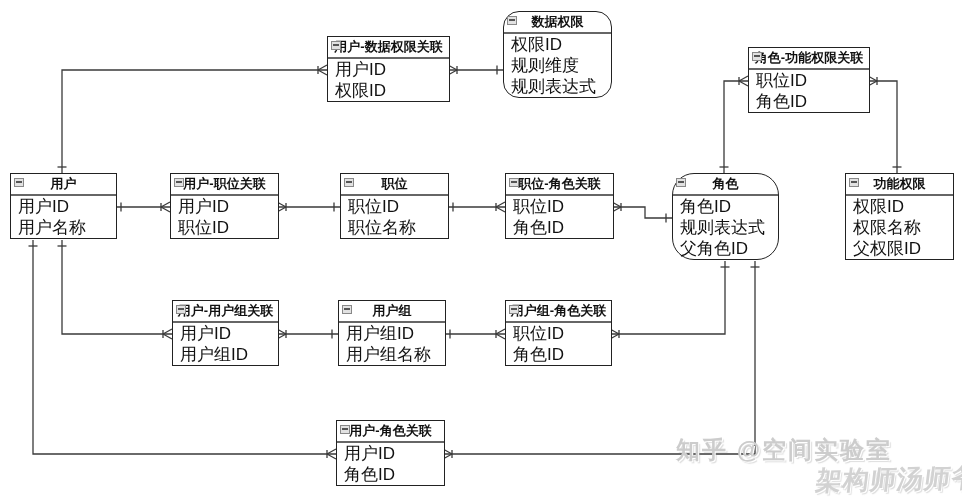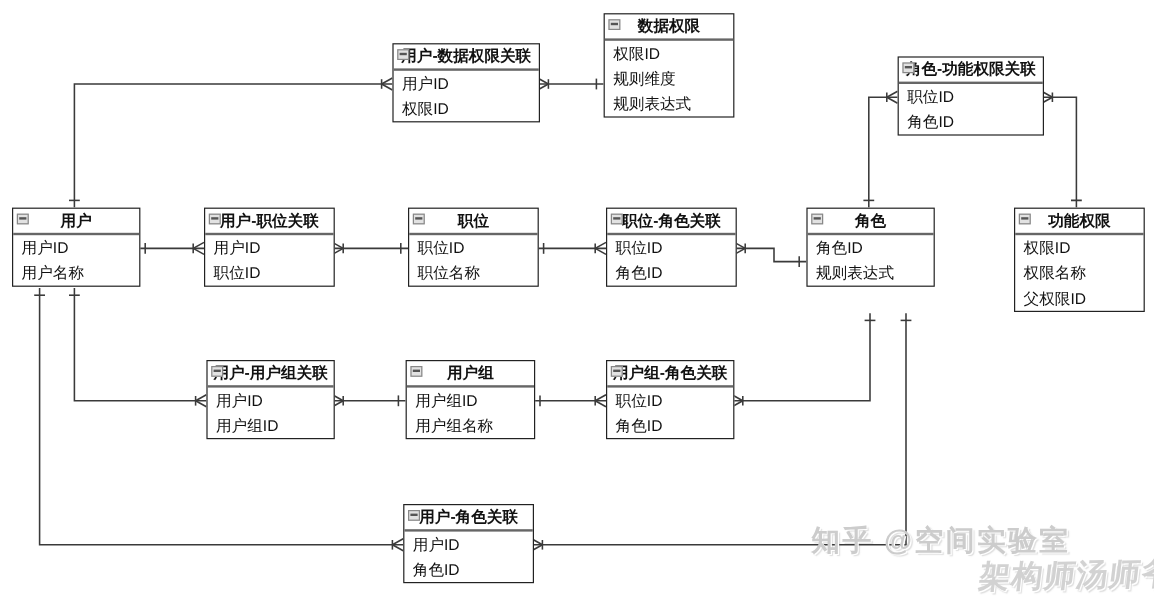--- a/index.html
+++ b/index.html
@@ -52,21 +52,21 @@
   }
   .table-icon::after {
     content: '';
     position: absolute;
     left: 1px; right: 1px; top: 2px;
     height: 2px;
     background: #555;
   }
   .entity-attr {
     height: 21px; line-height: 21px;
-    font-size: 13px;
+    font-size: 17px;
     color: #111;
     padding-left: 7px;
     white-space: nowrap;
     overflow: hidden;
   }
   .wm {
     position: absolute;
     z-index: 5;
     font-weight: 700;
     white-space: nowrap;
@@ -178,37 +178,38 @@
       <div class="entity" style="left: 340px; top: 173px; width: 107px;">
         <div class="entity-title"><span class="table-icon"></span><span>职位</span></div>
         <div class="entity-attr">职位ID</div>
         <div class="entity-attr">职位名称</div>
       </div>
       <div class="entity" style="left: 505px; top: 173px; width: 107px;">
         <div class="entity-title"><span class="table-icon"></span><span>职位-角色关联</span></div>
         <div class="entity-attr">职位ID</div>
         <div class="entity-attr">角色ID</div>
       </div>
-      <div class="entity" style="left: 672px; top: 173px; width: 105px;">
+      <div class="entity" style="left: 672px; top: 173px; width: 105px; border-radius: 22px;">
         <div class="entity-title"><span class="table-icon"></span><span>角色</span></div>
         <div class="entity-attr">角色ID</div>
         <div class="entity-attr">规则表达式</div>
+        <div class="entity-attr">父角色ID</div>
       </div>
       <div class="entity" style="left: 845px; top: 173px; width: 107px;">
         <div class="entity-title"><span class="table-icon"></span><span>功能权限</span></div>
         <div class="entity-attr">权限ID</div>
         <div class="entity-attr">权限名称</div>
         <div class="entity-attr">父权限ID</div>
       </div>
       <div class="entity" style="left: 327px; top: 36px; width: 121px;">
         <div class="entity-title"><span class="table-icon"></span><span>用户-数据权限关联</span></div>
         <div class="entity-attr">用户ID</div>
         <div class="entity-attr">权限ID</div>
       </div>
-      <div class="entity" style="left: 503px; top: 11px; width: 107px;">
+      <div class="entity" style="left: 503px; top: 11px; width: 107px; border-radius: 16px;">
         <div class="entity-title"><span class="table-icon"></span><span>数据权限</span></div>
         <div class="entity-attr">权限ID</div>
         <div class="entity-attr">规则维度</div>
         <div class="entity-attr">规则表达式</div>
       </div>
       <div class="entity" style="left: 748px; top: 47px; width: 120px;">
         <div class="entity-title"><span class="table-icon"></span><span>角色-功能权限关联</span></div>
         <div class="entity-attr">职位ID</div>
         <div class="entity-attr">角色ID</div>
       </div>

